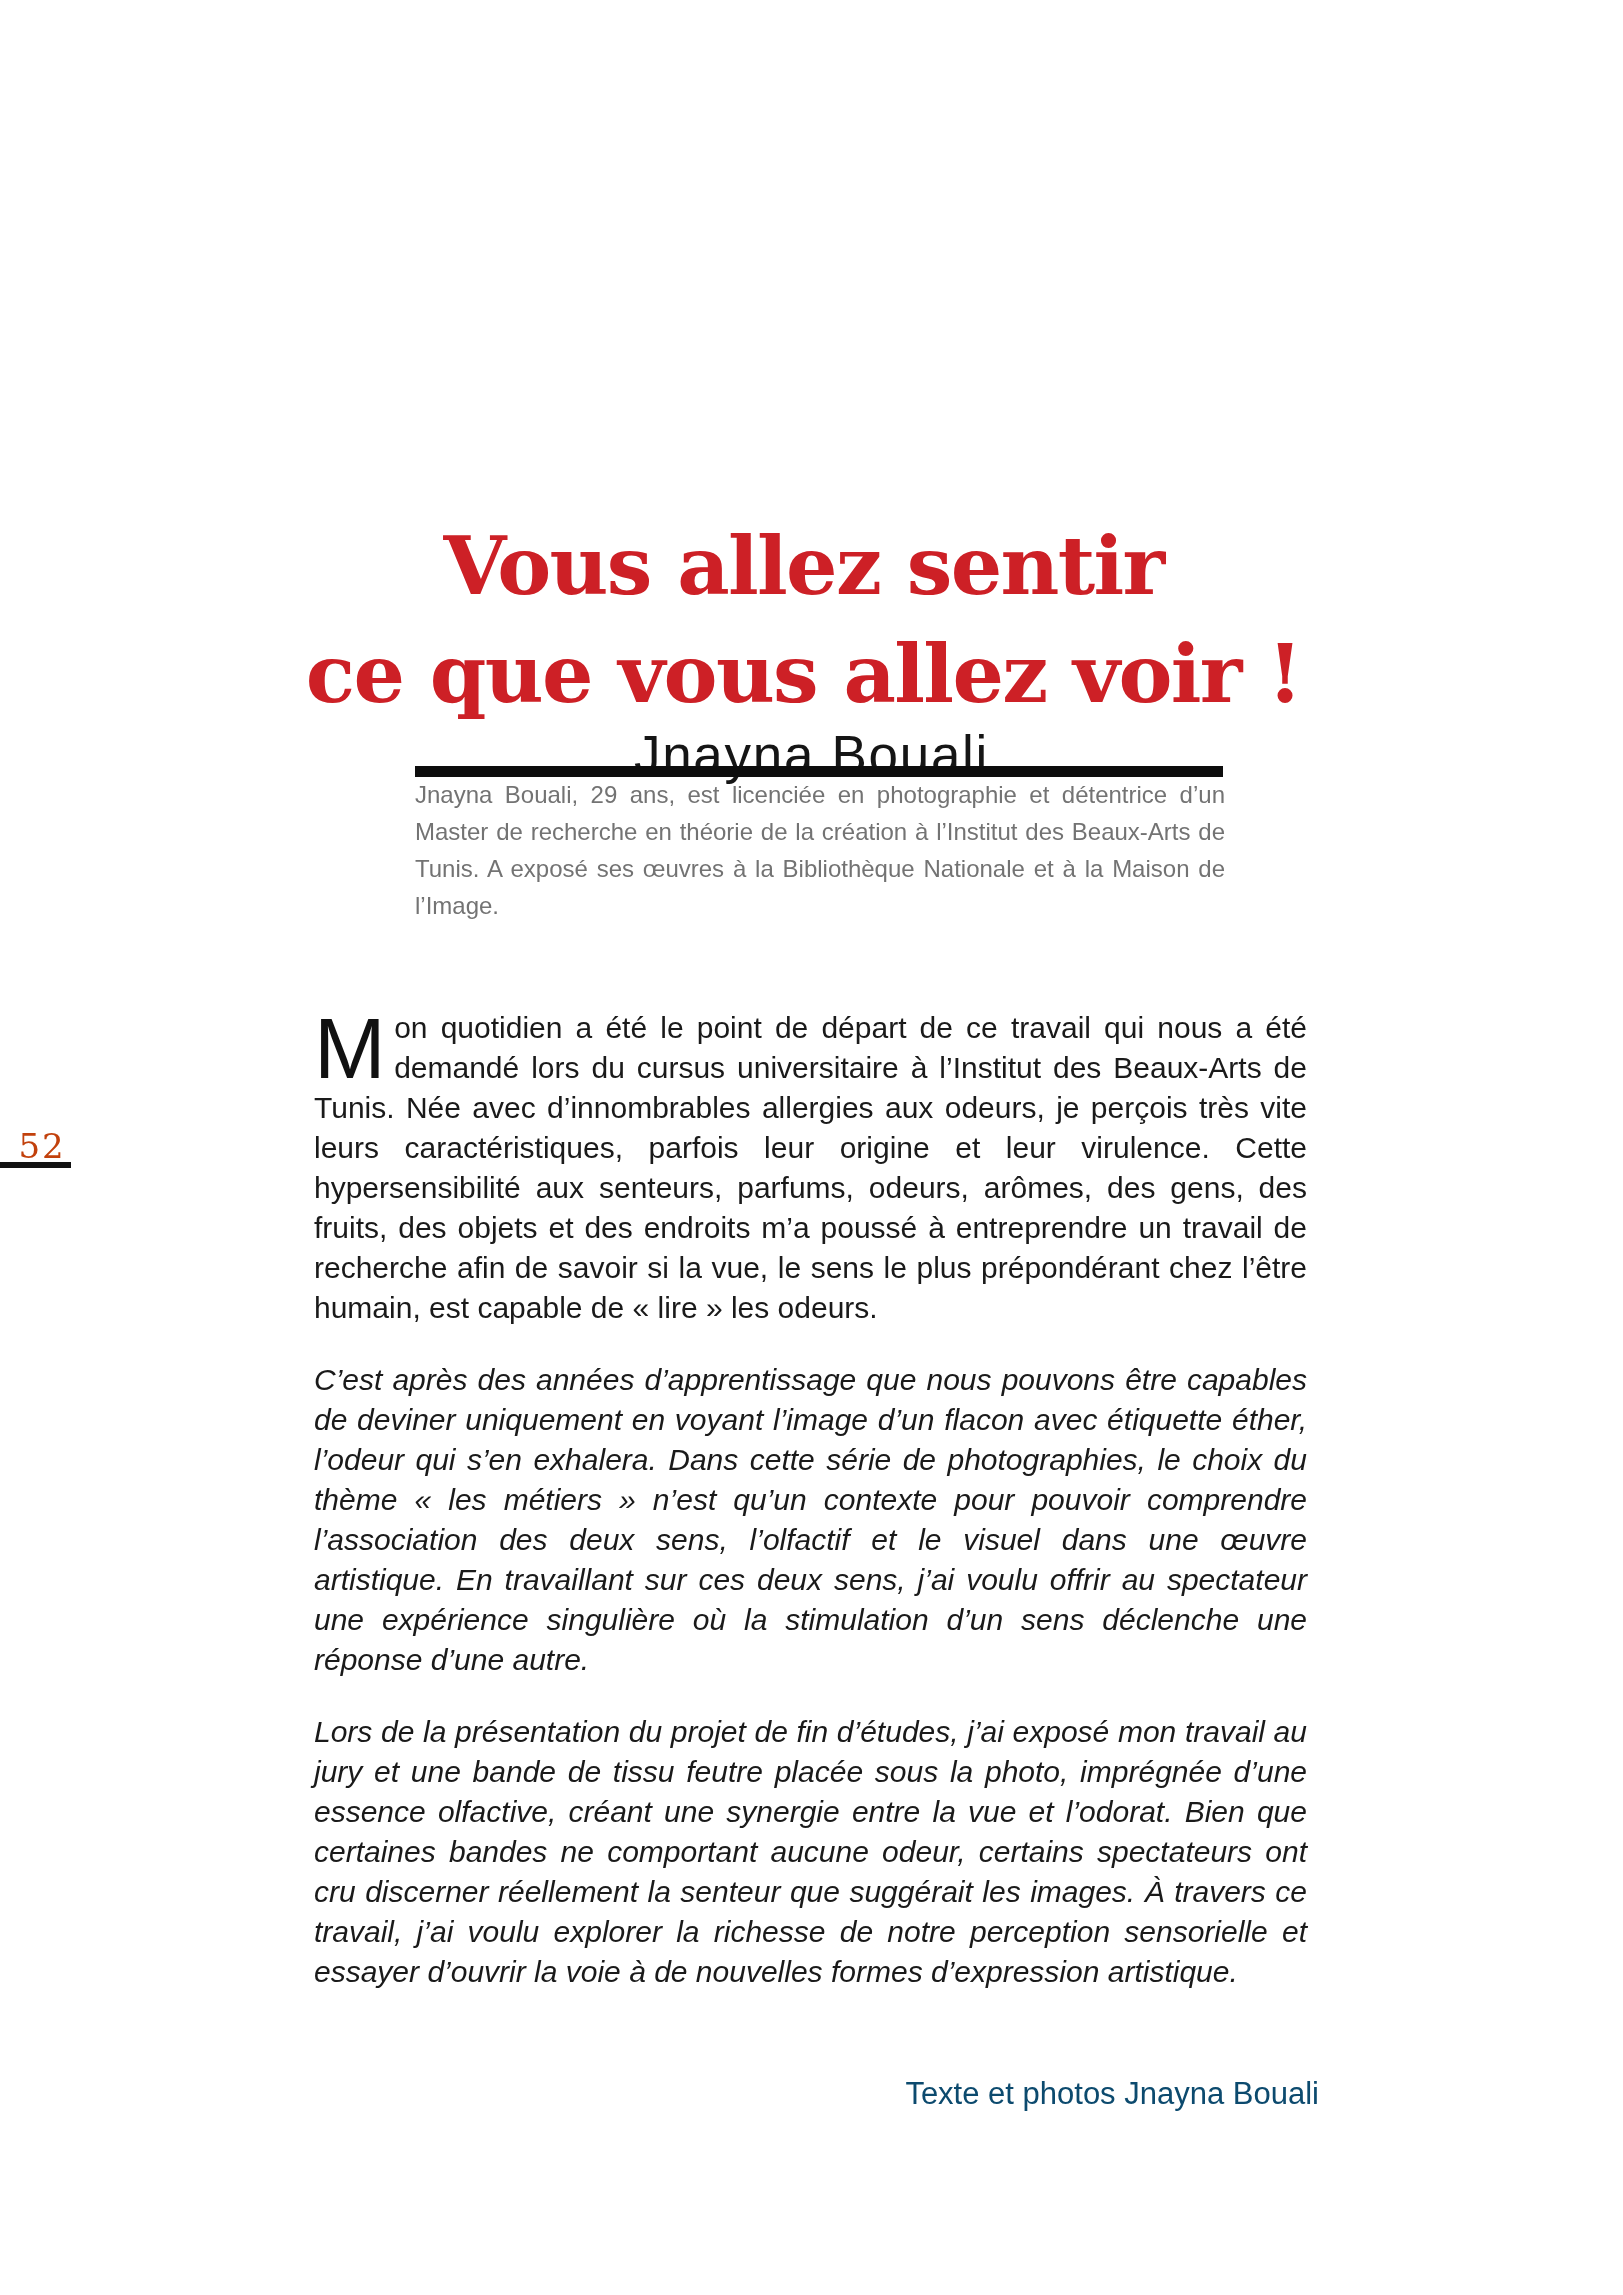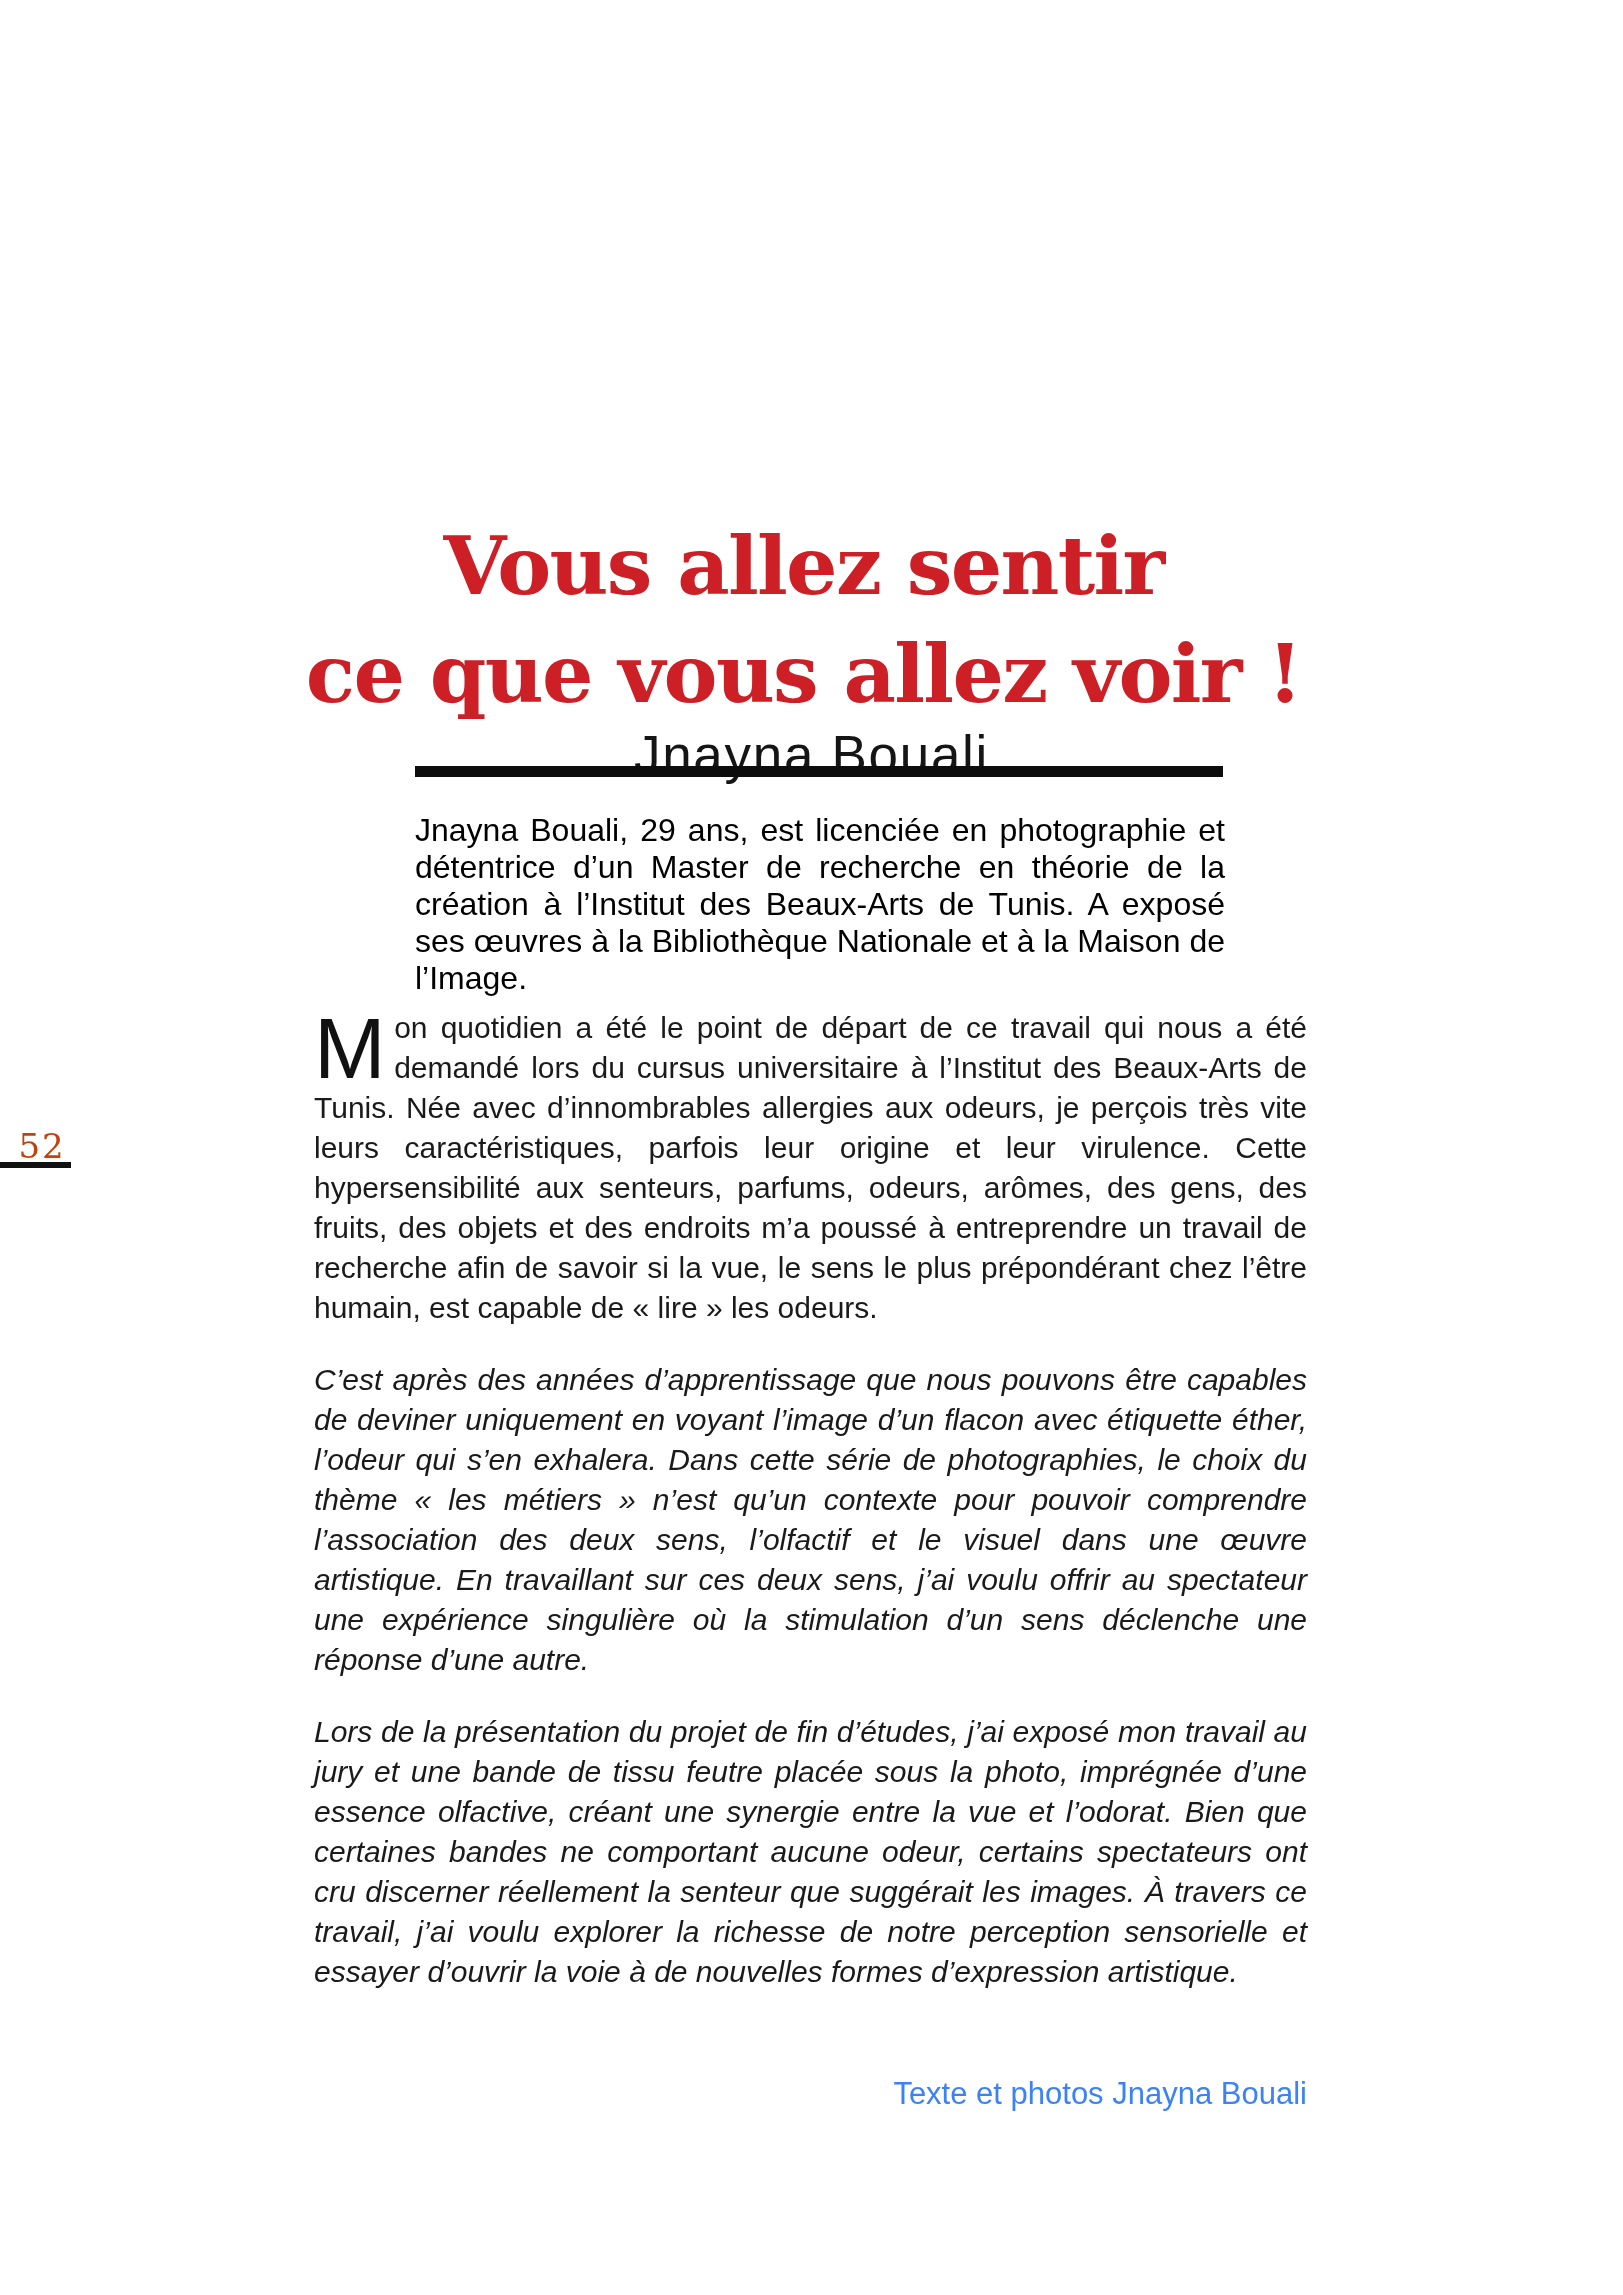--- a/index.html
+++ b/index.html
@@ -53,26 +53,26 @@
     left: 415px;
     top: 766px;
     width: 808px;
     height: 11px;
     background: #0d0d0d;
   }
 
   .bio {
     position: absolute;
     left: 415px;
-    top: 812px;
+    top: 776px;
     width: 810px;
-    font-size: 32px;
+    font-size: 24px;
     line-height: 37px;
     text-align: justify;
-    color: #000000;
+    color: #737373;
   }
 
   
   .article-body {
     position: absolute;
     left: 314px;
     top: 1008px;
     width: 993px;
     font-size: 30px;
     line-height: 40px;
@@ -111,27 +111,27 @@
     left: 0;
     top: 1162px;
     width: 71px;
     height: 6px;
     background: #111111;
   }
 
   
   .credit {
     position: absolute;
-    left: 314px;
+    left: 326px;
     top: 2073px;
     width: 993px;
     text-align: right;
     font-size: 31px;
     line-height: 41px;
-    color: #3b82f6;
+    color: #0c4a6e;
   }
 </style>
 </head>
 <body>
 
 <div class="page">
 
   <h1 class="title">
     <span class="tline">Vous allez sentir</span>
     <span class="tline">ce que vous allez voir !</span>

